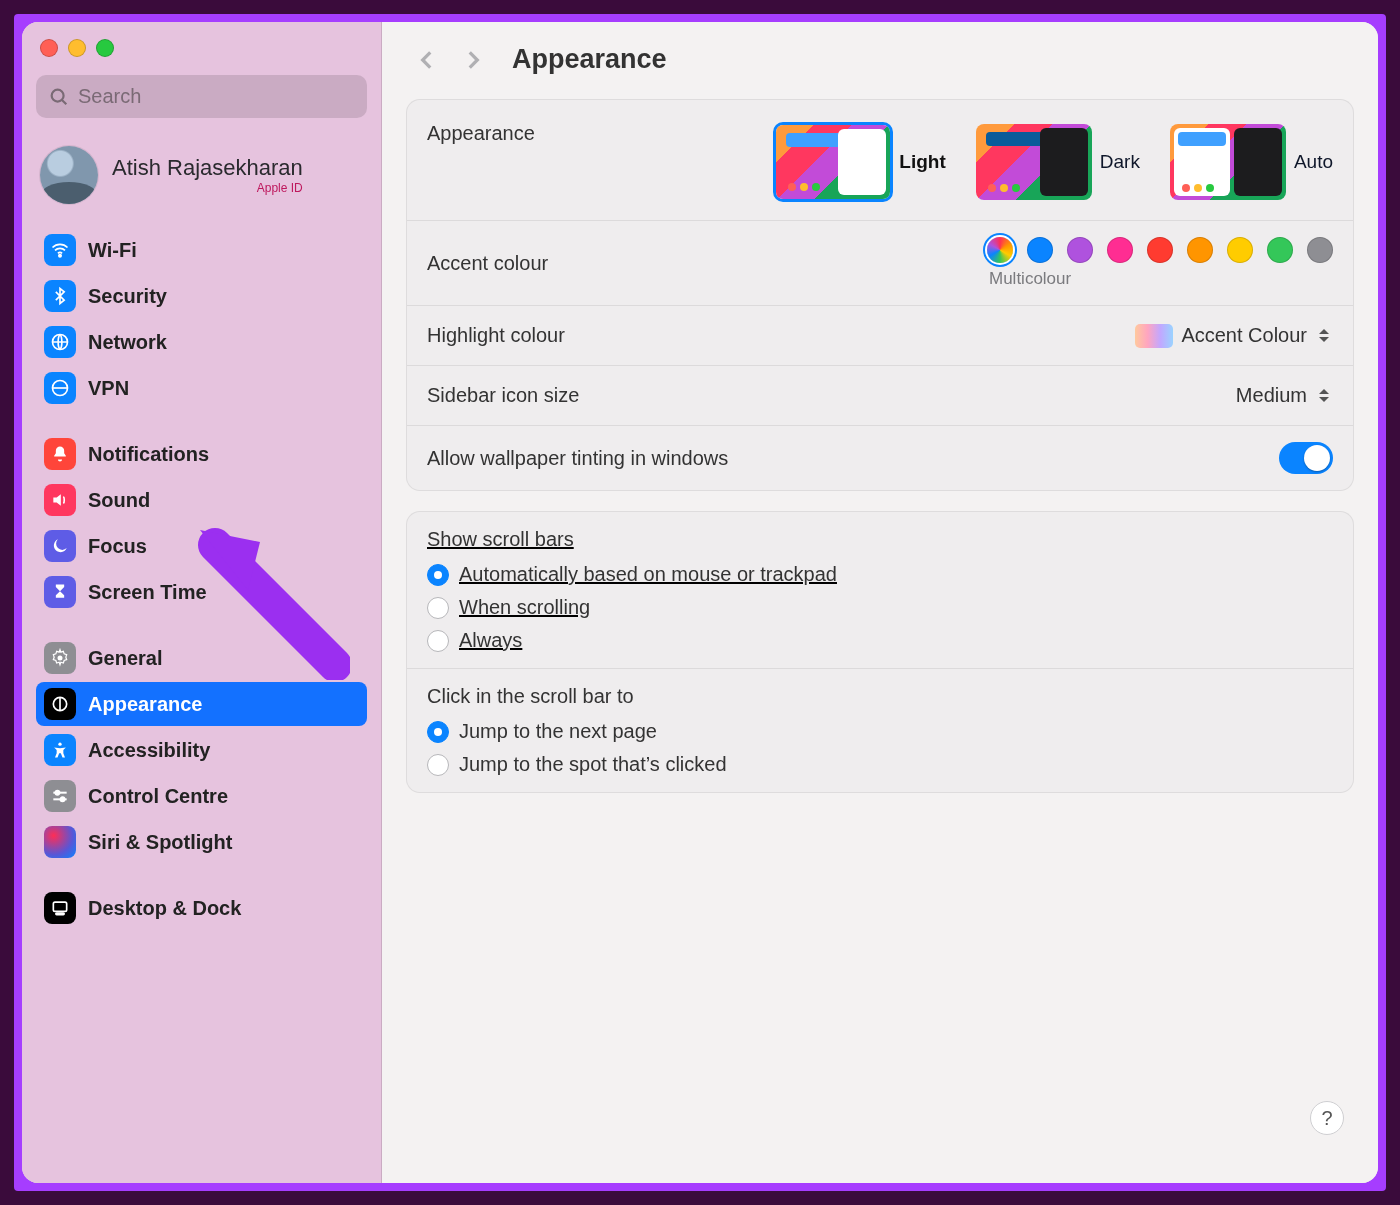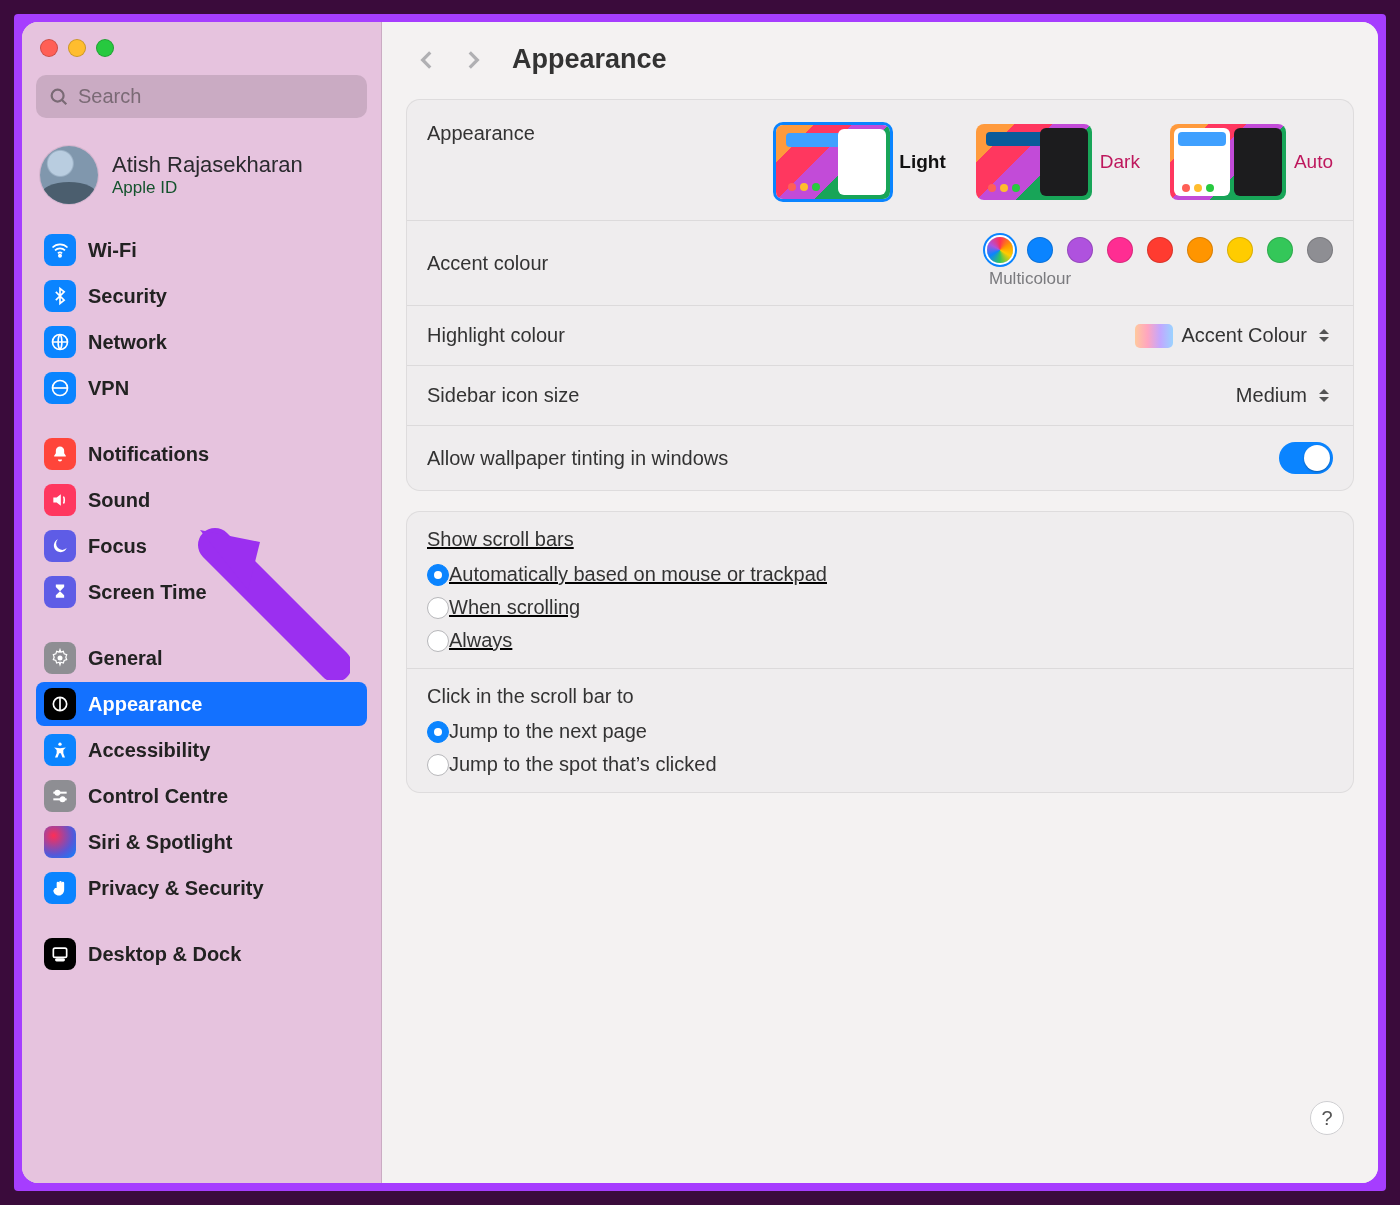--- a/index.html
+++ b/index.html
@@ -58,21 +58,21 @@
     padding: 6px 4px 24px 4px;
   }
   .avatar {
     width: 58px; height: 58px; border-radius: 50%;
     background: radial-gradient(circle at 35% 30%, #b9cde0 0 12px, #8097ad 14px 100%);
     position: relative; overflow: hidden;
     box-shadow: 0 0 0 1px rgba(0,0,0,.08);
   }
   .avatar::after{content:"";position:absolute;inset:auto 0 -6px 0;height:28px;border-radius:50% 50% 0 0;background:#4b5e6e;}
   .account .name { font-size: 22px; color: #2a2a2e; }
-  .account .sub { font-size: 17px; color: #14532d; }
+  .account .sub { font-size: 12px; color: #be185d; text-align: right; }
   .navgroup { display: flex; flex-direction: column; gap: 2px; margin-bottom: 22px;}
   .navitem {
     display: flex; align-items: center; gap: 12px;
     padding: 6px 8px; border-radius: 8px;
     font-size: 20px; color: #222; cursor: default; font-weight: bold;
   }
   .navitem.selected { background: #1371ff; color: #fff; }
   .icon {
     width: 32px; height: 32px; border-radius: 8px;
     display: inline-flex; align-items: center; justify-content: center;
@@ -128,39 +128,39 @@
   
   .thumbs { display:flex; gap:28px; }
   .thumbcol { display:flex; flex-direction:row; align-items:center; gap:6px;}
   .thumb { width:120px; height:80px; border-radius:10px; border:2px solid transparent; overflow:hidden; position:relative;}
   .thumb.sel { border:3px solid #0a84ff; }
   .thumb .wp { position:absolute; inset:0; background:linear-gradient(135deg,#ff9a3c 0 20%,#ff375f 20% 40%,#c24bd8 40% 60%,#18a558 60% 100%);}
   .thumb .bar { position:absolute; top:8px; left:10px; right:44px; height:14px; border-radius:4px;}
   .thumb .card{ position:absolute; right:4px; top:4px; bottom:4px; width:48px; border-radius:6px;}
   .thumb .dots{position:absolute;left:12px;bottom:8px;display:flex;gap:4px;}
   .thumb .dots span{width:8px;height:8px;border-radius:50%;}
-  .tlabel { font-size:19px; color:#be185d;}
+  .tlabel { font-size:19px; color:#0f172a;}
   .tlabel.sel{ font-weight:700;color:#111;}
 
   
   .accentrow{ display:flex; flex-direction:column; align-items:flex-start; gap:6px;}
   .accents { display:flex; gap:14px; }
   .acc { width:26px;height:26px;border-radius:50%; box-shadow: inset 0 0 0 1px rgba(0,0,0,.15);}
   .acc.sel{ box-shadow: 0 0 0 2px #fff, 0 0 0 4px #0a84ff;}
   .sublabel{ font-size:17px;color:#7a7a7e; padding-left:2px;}
 
   
   .toggle { width:54px;height:32px;border-radius:16px;background:#0a84ff;position:relative;}
   .toggle::after{content:"";position:absolute;right:3px;top:3px;width:26px;height:26px;border-radius:50%;background:#fff;box-shadow:0 1px 2px rgba(0,0,0,.3);}
 
   
   .block { display:flex; flex-direction:column; gap:10px; padding:16px 20px; border-top: 1px solid rgba(0,0,0,.08);}
   .panel .block:first-child{border-top:0;text-decoration:underline;}
   .blocktitle{ font-size:20px;color:#333; margin-bottom:2px;}
-  .radio { display:flex; align-items:center; font-size:20px; color:#333;}
+  .radio { display:flex; align-items:center; gap:10px; font-size:20px; color:#333;}
   .rdot { width:22px;height:22px;border-radius:50%;border:1px solid #b7b7ba;background:#fff;display:inline-flex;align-items:center;justify-content:center;}
   .rdot.sel{ border-color:#0a84ff;background:#0a84ff;}
   .rdot.sel::after{content:"";width:8px;height:8px;border-radius:50%;background:#fff;}
 
   .help { position:absolute; right:56px; bottom:70px; width:34px;height:34px;border-radius:50%;background:#fff;border:1px solid #cfcfd2;display:flex;align-items:center;justify-content:center;font-size:20px;color:#555;}
 
   .swatch { width:38px; height:24px; border-radius:5px; background:linear-gradient(90deg,#ffc99e,#ffa5c0,#c2a7ff,#9ad3ff);}
 
   
   .arrow { position:absolute; left:190px; top:520px; width:160px; height:160px; pointer-events:none;}
@@ -306,28 +306,20 @@
                   <line x1="4" y1="16" x2="20" y2="16"></line>
                   <circle cx="9" cy="8" r="2.4" fill="#fff"></circle>
                   <circle cx="15" cy="16" r="2.4" fill="#fff"></circle>
                 </svg>
               </span>
         <span>Control Centre</span>
       </div>
       <div class="navitem">
         <span class="icon ic-siri"></span>
         <span>Siri &amp; Spotlight</span>
-      </div>
-      <div class="navitem">
-        <span class="icon ic-privacy">
-                <svg viewBox="0 0 24 24" fill="#fff">
-                  <path d="M8 12V6a1.5 1.5 0 1 1 3 0v5V5a1.5 1.5 0 1 1 3 0v6V6a1.5 1.5 0 1 1 3 0v8c0 4-3 7-6.5 7S4 18 4 15l2-3 2 0z"></path>
-                </svg>
-              </span>
-        <span>Privacy &amp; Security</span>
       </div>
     </div>
 
     <div class="navgroup">
       <div class="navitem">
         <span class="icon ic-desktop">
                 <svg viewBox="0 0 24 24" fill="none" stroke="#fff" stroke-width="2">
                   <rect x="4" y="5" width="16" height="11" rx="2"></rect>
                   <rect x="7" y="18" width="10" height="2" rx="1" fill="#fff"></rect>
                 </svg>

